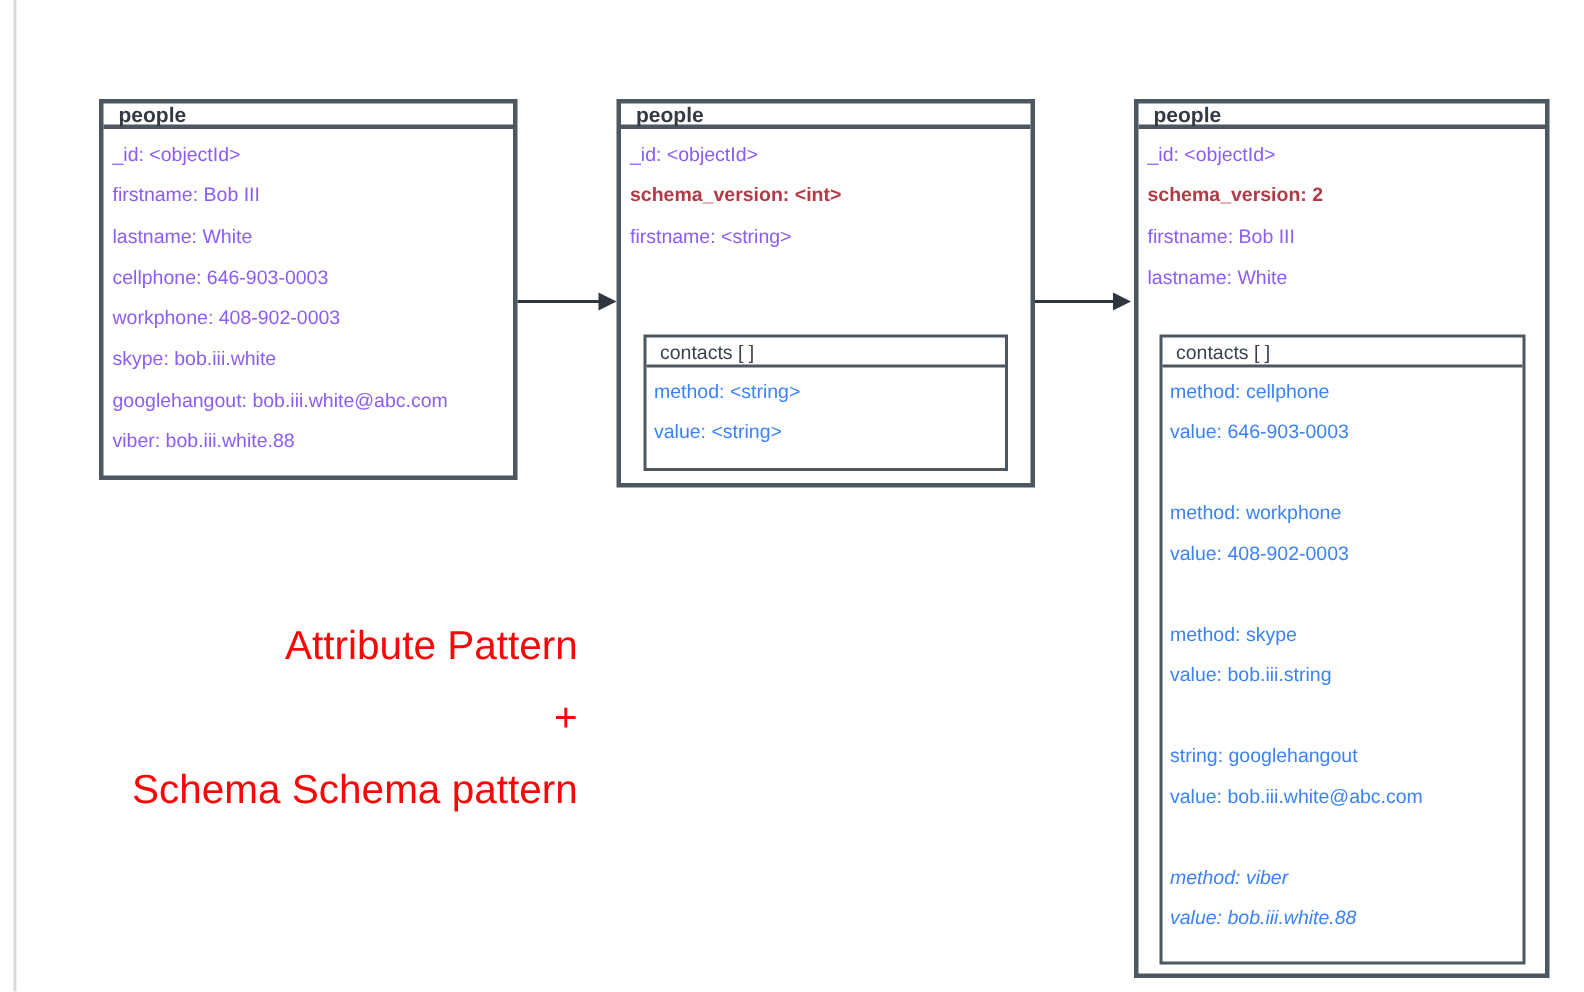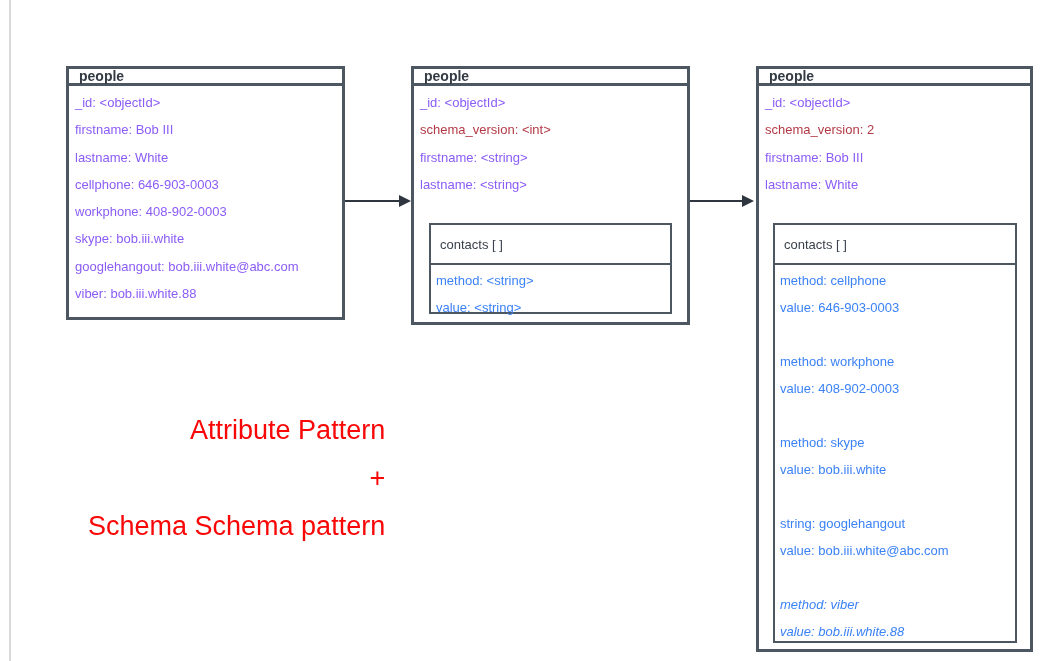--- a/index.html
+++ b/index.html
@@ -17,27 +17,27 @@
     height:17px;border-bottom:3px solid #4d5761;display:flex;align-items:center;
     padding-left:10px;font-weight:bold;font-size:14px;color:#333a43;box-sizing:border-box;
   }
   .entity-body{
     padding:3px 6px 0 6px;
   }
   .field-row{
     font-size:13px;color:#8b5cf6;line-height:27.3px;white-space:nowrap;
   }
   .field-row.red{
-    color:#b23a45;font-weight:normal;
+    color:#b23a45;font-weight:bold;
   }
   .contacts-box{
     position:absolute;border:2.5px solid #4d5761;background:#ffffff;box-sizing:border-box;
   }
   .contacts-header{
-    height:40px;border-bottom:2.5px solid #4d5761;display:flex;align-items:center;
+    height:20px;border-bottom:2.5px solid #4d5761;display:flex;align-items:center;
     padding-left:9px;font-size:13px;color:#39424c;box-sizing:border-box;white-space:nowrap;
   }
   .contacts-body{
     padding:2px 5px 0 5px;
   }
   .contact-row{
     font-size:13px;color:#3b82f6;line-height:27px;white-space:nowrap;
   }
   .contact-group{
     margin-bottom:27px;
@@ -76,21 +76,20 @@
 </div>
 
 <div class="arrow" style="left:345px;top:200px;width:55px;"></div>
 
 <div class="entity" style="left:411px;top:66px;width:279px;height:259px;">
   <div class="entity-header">people</div>
   <div class="entity-body">
     <div class="field-row">_id: &lt;objectId&gt;</div>
     <div class="field-row red">schema_version: &lt;int&gt;</div>
     <div class="field-row">firstname: &lt;string&gt;</div>
-    <div class="field-row">lastname: &lt;string&gt;</div>
   </div>
   <div class="contacts-box" style="left:15px;top:154px;width:243px;height:91px;">
     <div class="contacts-header">contacts [ ]</div>
     <div class="contacts-body">
       <div class="contact-row">method: &lt;string&gt;</div>
       <div class="contact-row">value: &lt;string&gt;</div>
     </div>
   </div>
 </div>
 
@@ -110,21 +109,21 @@
       <div class="contact-group">
         <div class="contact-row">method: cellphone</div>
         <div class="contact-row">value: 646-903-0003</div>
       </div>
       <div class="contact-group">
         <div class="contact-row">method: workphone</div>
         <div class="contact-row">value: 408-902-0003</div>
       </div>
       <div class="contact-group">
         <div class="contact-row">method: skype</div>
-        <div class="contact-row">value: bob.iii.white</div>
+        <div class="contact-row">value: bob.iii.string</div>
       </div>
       <div class="contact-group">
         <div class="contact-row">string: googlehangout</div>
         <div class="contact-row">value: bob.iii.white@abc.com</div>
       </div>
       <div class="contact-group">
         <div class="contact-row">method: viber</div>
         <div class="contact-row">value: bob.iii.white.88</div>
       </div>
     </div>

